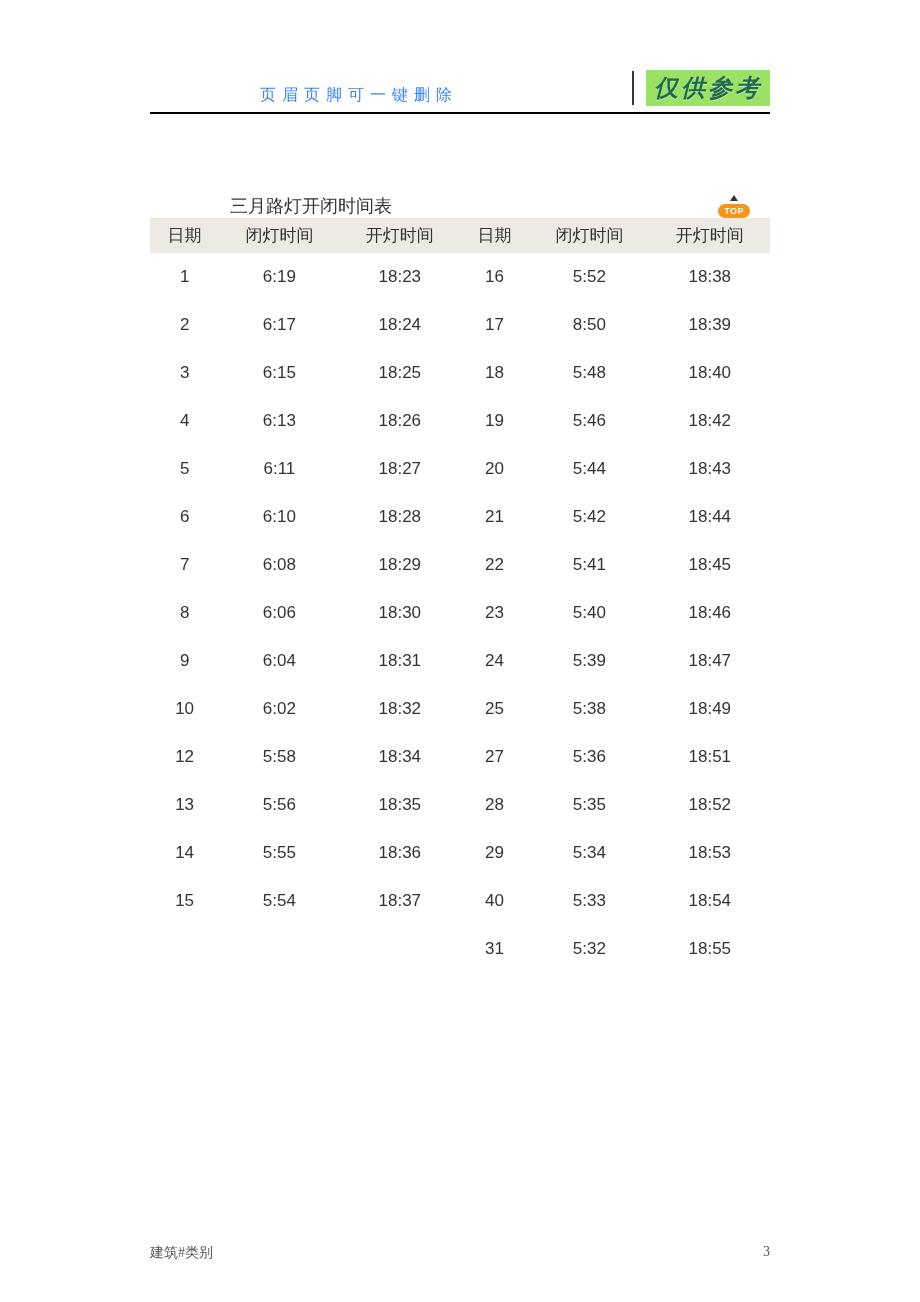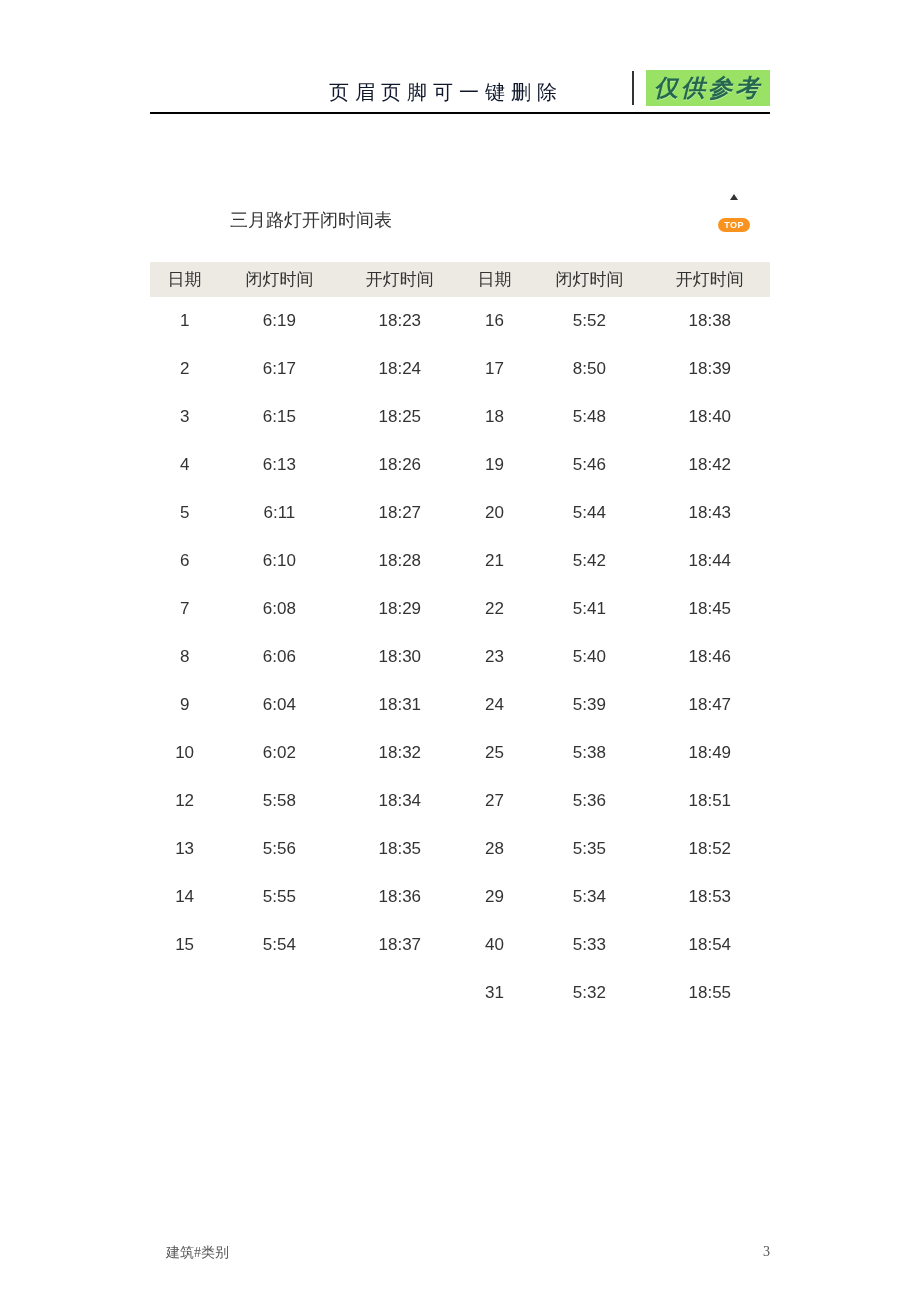--- a/index.html
+++ b/index.html
@@ -17,25 +17,25 @@
     .header-row {
       display: flex;
       align-items: flex-end;
       justify-content: space-between;
       border-bottom: 2px solid #000;
       padding-bottom: 6px;
       margin-bottom: 80px;
     }
     .header-title {
       font-family: "SimSun", serif;
-      font-size: 20px;
-      color: #0f172a;
+      font-size: 16px;
+      color: #3b82f6;
       letter-spacing: 6px;
       flex: 1;
-      text-align: center;
+      text-align: left;
       padding-left: 110px;
     }
     .header-right {
       display: flex;
       align-items: center;
       gap: 12px;
     }
     .vbar {
       width: 2px;
       height: 34px;
@@ -47,34 +47,33 @@
       font-family: "SimSun","KaiTi", serif;
       font-weight: bold;
       font-style: italic;
       font-size: 24px;
       padding: 2px 8px 2px 8px;
       letter-spacing: 3px;
       text-shadow: 0 1px 0 rgba(255,255,255,0.4);
     }
     .heading-row {
       display: flex;
-      align-items: flex-end;
+      align-items: center;
       justify-content: space-between;
-      margin-bottom: 30px;
       padding: 0 20px 0 80px;
     }
     .heading-text {
       font-size: 18px;
       color: #333;
     }
     .top-icon {
       display: flex;
       flex-direction: column;
       align-items: center;
-      gap: 18px;
+      gap: 3px;
     }
     .top-triangle {
       width: 0; height: 0;
       border-left: 4px solid transparent;
       border-right: 4px solid transparent;
       border-bottom: 6px solid #333;
     }
     .top-pill {
       background: #f7931e;
       color: #fff;
@@ -96,21 +95,21 @@
       padding: 6px 6px;
       text-align: center;
     }
     table.data tbody td {
       padding: 14px 6px;
       text-align: center;
     }
     .footer {
       position: absolute;
       bottom: 40px;
-      left: 166px;
+      left: 150px;
       right: 150px;
       display: flex;
       justify-content: space-between;
       font-size: 14px;
       color: #555;
       font-family: "SimSun", serif;
     }
   </style>
 </head>
 <body>

